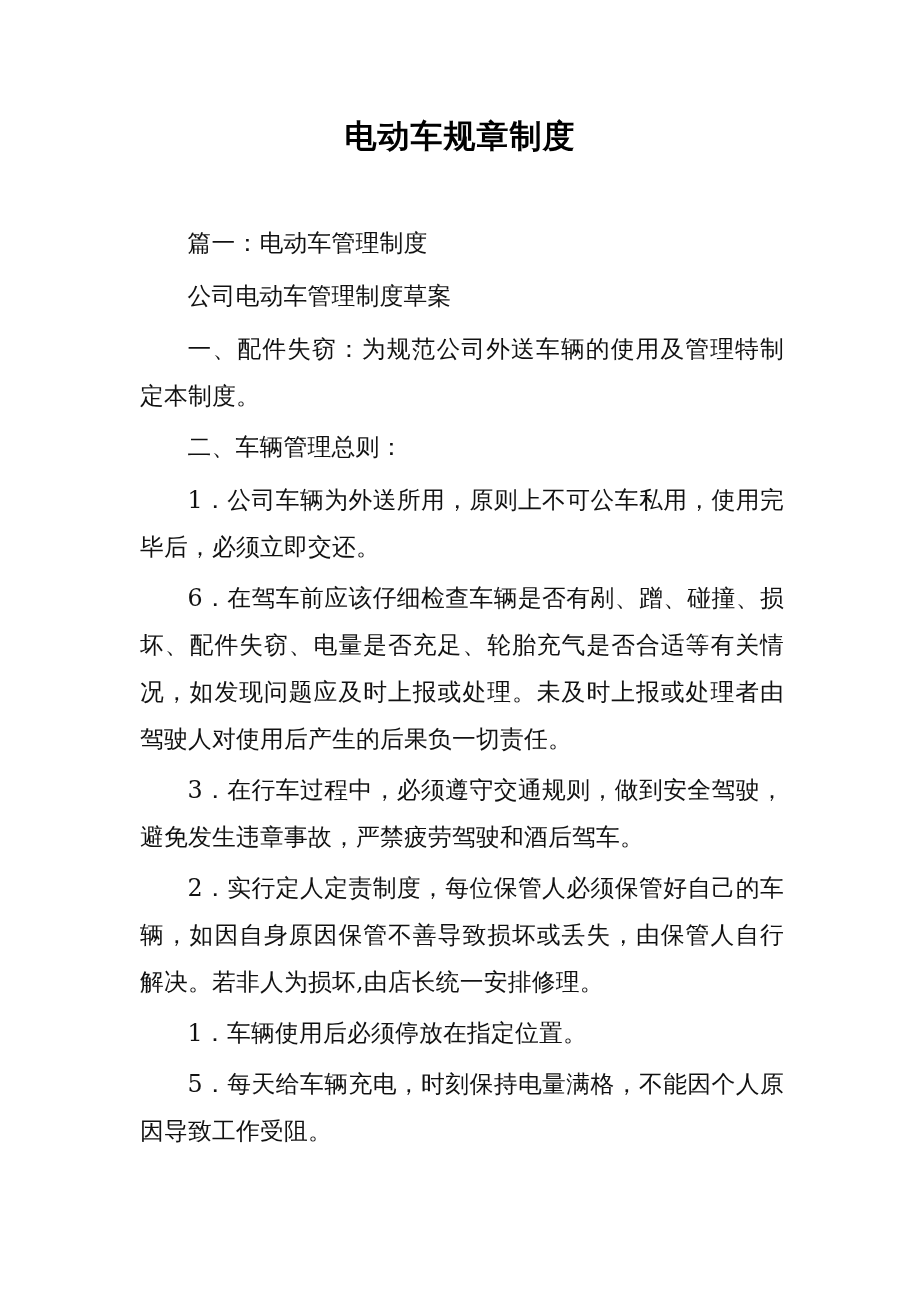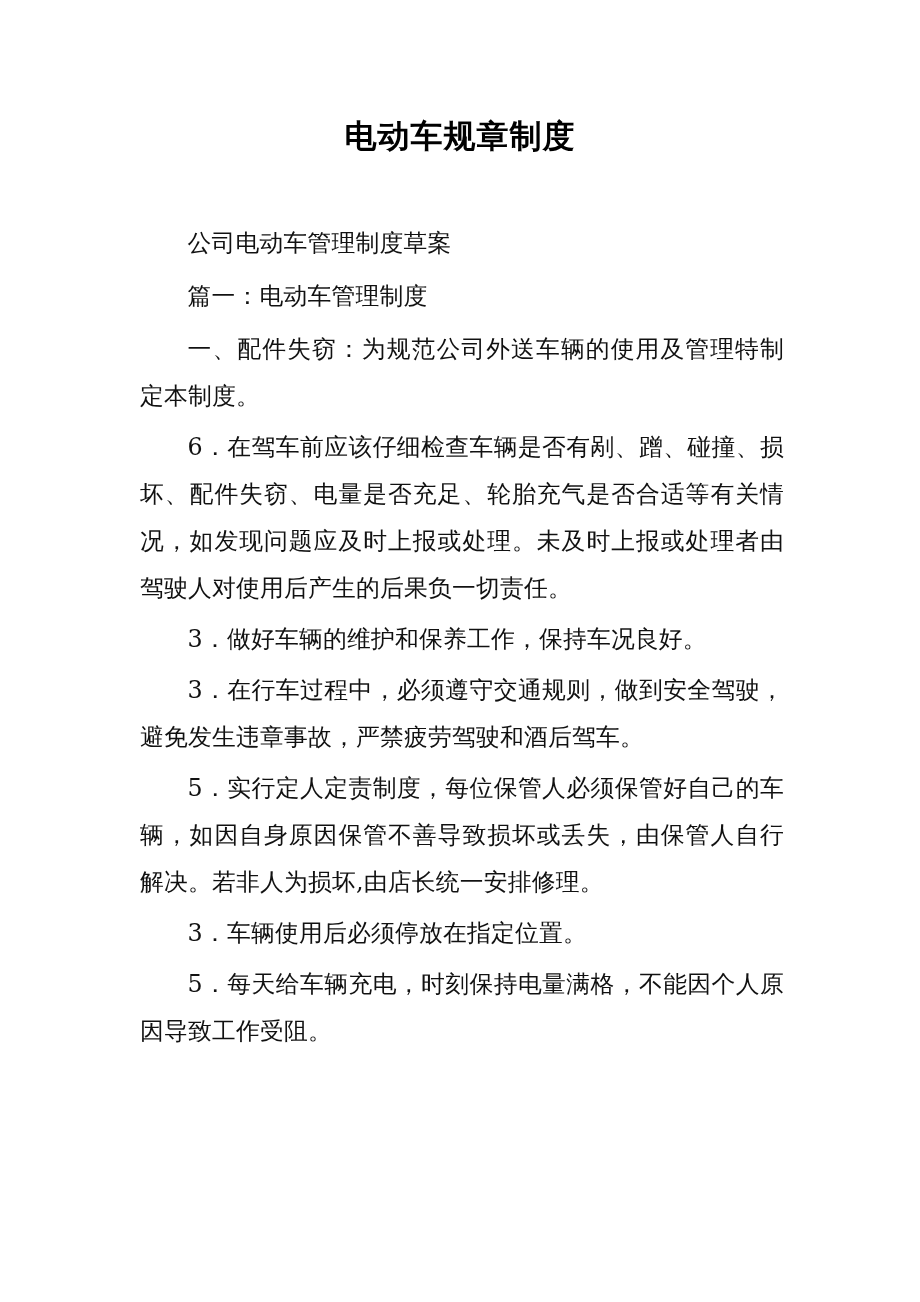--- a/index.html
+++ b/index.html
@@ -55,23 +55,24 @@
       margin-bottom: 6px;
     }
   </style>
 </head>
 <body>
 
 <div class="page">
   <h1 class="doc-title">电动车规章制度</h1>
 
   <div class="doc-body">
+    <p class="para heading-line">篇一：电动车管理制度</p>
     <p class="para heading-line">公司电动车管理制度草案</p>
-    <p class="para heading-line">篇一：电动车管理制度</p>
     <p class="para">一、配件失窃：为规范公司外送车辆的使用及管理特制定本制度。</p>
+    <p class="para heading-line">二、车辆管理总则：</p>
+    <p class="para">1．公司车辆为外送所用，原则上不可公车私用，使用完毕后，必须立即交还。</p>
     <p class="para">6．在驾车前应该仔细检查车辆是否有剐、蹭、碰撞、损坏、配件失窃、电量是否充足、轮胎充气是否合适等有关情况，如发现问题应及时上报或处理。未及时上报或处理者由驾驶人对使用后产生的后果负一切责任。</p>
-    <p class="para">3．做好车辆的维护和保养工作，保持车况良好。</p>
     <p class="para">3．在行车过程中，必须遵守交通规则，做到安全驾驶，避免发生违章事故，严禁疲劳驾驶和酒后驾车。</p>
-    <p class="para">5．实行定人定责制度，每位保管人必须保管好自己的车辆，如因自身原因保管不善导致损坏或丢失，由保管人自行解决。若非人为损坏,由店长统一安排修理。</p>
-    <p class="para">3．车辆使用后必须停放在指定位置。</p>
+    <p class="para">2．实行定人定责制度，每位保管人必须保管好自己的车辆，如因自身原因保管不善导致损坏或丢失，由保管人自行解决。若非人为损坏,由店长统一安排修理。</p>
+    <p class="para">1．车辆使用后必须停放在指定位置。</p>
     <p class="para">5．每天给车辆充电，时刻保持电量满格，不能因个人原因导致工作受阻。</p>
   </div>
 </div>
 
 </body></html>

